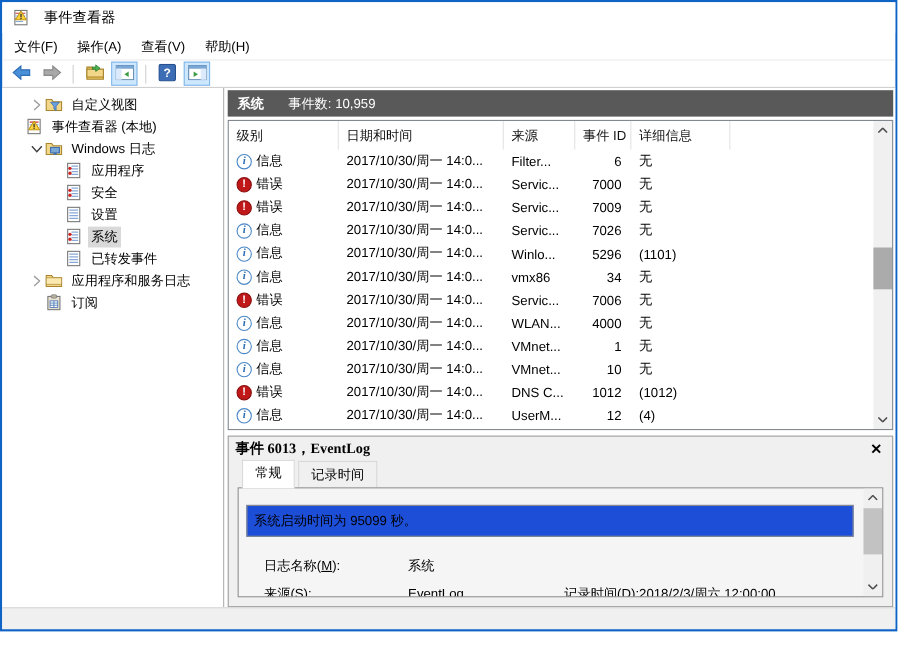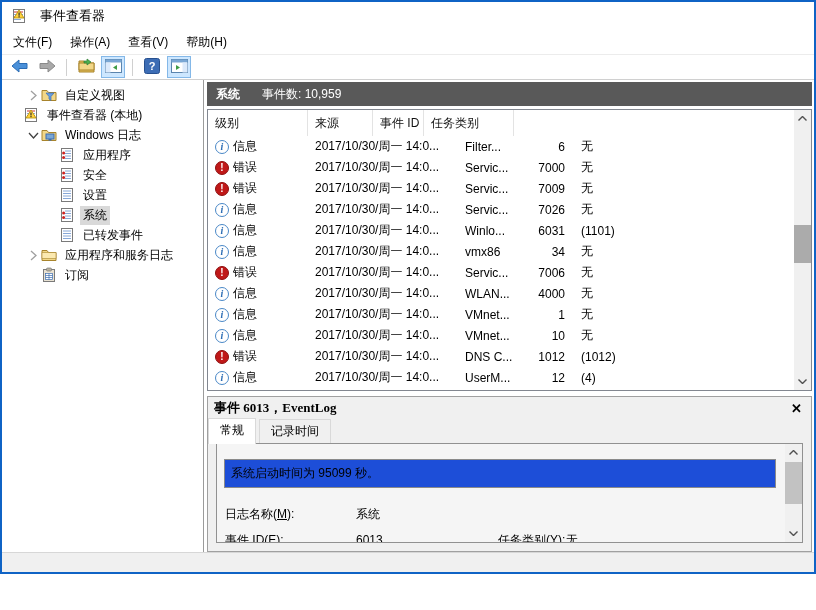--- a/index.html
+++ b/index.html
@@ -80,31 +80,31 @@
   .v-splitter { height: 5px; flex: none; background: #fff; }
 
   
   .preview { flex: 1; min-height: 0; border: 1px solid #a0a0a0; background: #f0f0f0;
     display: flex; flex-direction: column; }
   .pv-header { height: 22px; flex: none; display: flex; align-items: center;
     justify-content: space-between; padding: 0 9px 0 6px; }
   .pv-title { font-family: "Liberation Serif", serif; font-weight: bold; font-size: 13px; }
   .pv-close { font-weight: bold; font-size: 13px; }
   .pv-tabs { height: 24px; flex: none; display: flex; align-items: flex-end;
-    padding-left: 0; gap: 3px; }
+    padding-left: 12px; gap: 3px; }
   .tab { padding: 3px 11px 3px 11px; border: 1px solid #d9d9d9; border-bottom: none;
     background: #f0f0f0; position: relative; }
   .tab.active { background: #fff; top: 1px; padding-bottom: 5px; z-index: 2; }
   .pv-content { flex: 1; min-height: 0; margin: 0 8px 8px 8px; border: 1px solid #919191;
     background: #f5f5f5; position: relative; overflow: hidden; }
   .pv-inner { margin-right: 19px; }
   .msg-box { margin: 15px 7px 0 7px; height: 29px; border: 1px solid #8a8a8a;
     background: #1d4ed8; display: flex; align-items: center; padding-left: 6px; }
   .fields { margin: 13px 7px 0 8px; }
-  .frow { display: flex; height: 26px; align-items: center; white-space: nowrap; }
+  .frow { display: flex; height: 26px; align-items: center; white-space: nowrap; margin-left: 15px; }
   .f-l1 { width: 131px; flex: none; }
   .f-v1 { width: 142px; flex: none; }
   .f-l2 { width: 68px; flex: none; }
   .u { text-decoration: underline; }
 
   
   .statusbar { height: 20px; flex: none; background: #f0f0f0; border-top: 1px solid #d7d7d7; }
 </style>
 </head>
 <body>
@@ -341,23 +341,24 @@
     <div class="main">
       <div class="result-header">
         <span class="log-name">系统</span>
         <span>事件数: 10,959</span>
       </div>
 
       <div class="list-box">
         <div class="grid">
           <div class="grid-head">
             <span class="gh-cell c-level">级别</span>
+            <span class="gh-cell c-date">日期和时间</span>
             <span class="gh-cell c-src">来源</span>
             <span class="gh-cell c-id">事件 ID</span>
-            <span class="gh-cell c-task">任务类别</span>
+            <span class="gh-cell c-task">详细信息</span>
             <span class="gh-cell c-fill"></span>
           </div>
           <div id="rows">
               <div class="grid-row">
                 <span class="cell c-level"><span class="lvl">
                     <span class="lvl-ico info">i</span>
                     <span>信息</span>
                   </span></span>
                 <span class="cell c-date">2017/10/30/周一 14:0...</span>
                 <span class="cell c-src">Filter...</span>
@@ -398,21 +399,21 @@
                 <span class="cell c-task">无</span>
                 <span class="cell c-fill"></span>
               </div>
               <div class="grid-row">
                 <span class="cell c-level"><span class="lvl">
                     <span class="lvl-ico info">i</span>
                     <span>信息</span>
                   </span></span>
                 <span class="cell c-date">2017/10/30/周一 14:0...</span>
                 <span class="cell c-src">Winlo...</span>
-                <span class="cell c-id">6031</span>
+                <span class="cell c-id">5296</span>
                 <span class="cell c-task">(1101)</span>
                 <span class="cell c-fill"></span>
               </div>
               <div class="grid-row">
                 <span class="cell c-level"><span class="lvl">
                     <span class="lvl-ico info">i</span>
                     <span>信息</span>
                   </span></span>
                 <span class="cell c-date">2017/10/30/周一 14:0...</span>
                 <span class="cell c-src">vmx86</span>
@@ -516,20 +517,26 @@
         </div>
         <div class="pv-content">
           <div class="pv-inner">
             <div class="msg-box">
               <span>系统启动时间为 95099 秒。</span>
             </div>
             <div class="fields">
               <div class="frow">
                 <span class="f-l1"><span>日志名称(</span><span class="u">M</span><span>):</span></span>
                 <span class="f-v1">系统</span>
+              </div>
+              <div class="frow">
+                <span class="f-l1"><span>来源(</span><span class="u">S</span><span>):</span></span>
+                <span class="f-v1">EventLog</span>
+                <span class="f-l2"><span>记录时间(</span><span class="u">D</span><span>):</span></span>
+                <span>2018/2/3/周六 12:00:00</span>
               </div>
               <div class="frow">
                 <span class="f-l1"><span>事件 ID(</span><span class="u">E</span><span>):</span></span>
                 <span class="f-v1">6013</span>
                 <span class="f-l2"><span>任务类别(</span><span class="u">Y</span><span>):</span></span>
                 <span>无</span>
               </div>
             </div>
           </div>
           <div class="vscroll" style="right:0;">

